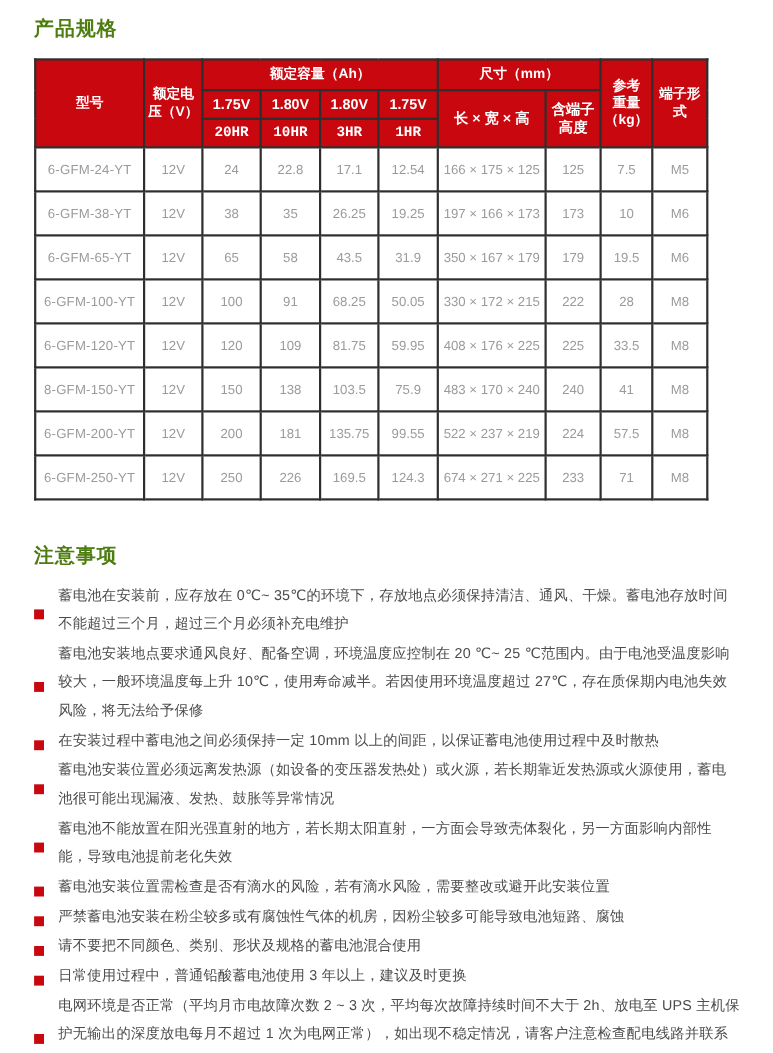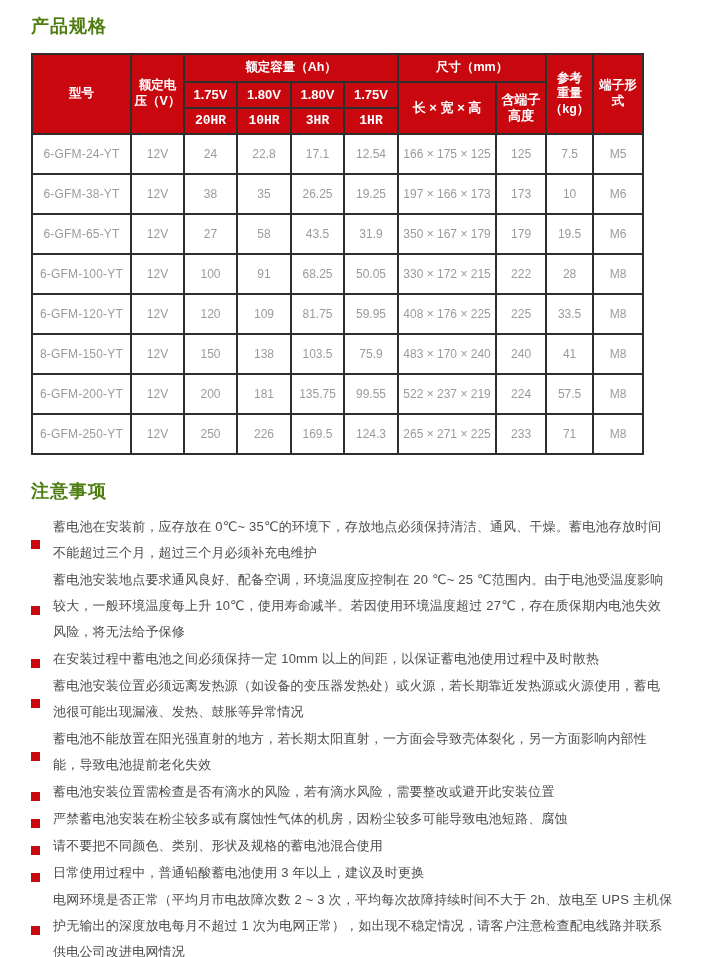--- a/index.html
+++ b/index.html
@@ -48,21 +48,21 @@
     background:#ffffff;
   }
   td.model-cell{
     text-align:left;
     padding-left:5px;
     letter-spacing:0.2px;
   }
   .pre{white-space:pre-line;}
 
   
-  .notes-title{margin-top:24px;}
+  .notes-title{margin-top:38px;}
   .notes-list{margin-top:11px;}
   .note-item{
     display:flex;
     align-items:center;
     margin-bottom:1px;
   }
   .bullet-sq{
     flex:0 0 auto;
     width:9px;height:9px;
     background:#c9070f;
@@ -144,21 +144,21 @@
       <td>26.25</td>
       <td>19.25</td>
       <td>197 × 166 × 173</td>
       <td>173</td>
       <td>10</td>
       <td>M6</td>
     </tr>
     <tr>
       <td class="model-cell">6-GFM-65-YT</td>
       <td>12V</td>
-      <td>27</td>
+      <td>65</td>
       <td>58</td>
       <td>43.5</td>
       <td>31.9</td>
       <td>350 × 167 × 179</td>
       <td>179</td>
       <td>19.5</td>
       <td>M6</td>
     </tr>
     <tr>
       <td class="model-cell">6-GFM-100-YT</td>
@@ -208,21 +208,21 @@
       <td>57.5</td>
       <td>M8</td>
     </tr>
     <tr>
       <td class="model-cell">6-GFM-250-YT</td>
       <td>12V</td>
       <td>250</td>
       <td>226</td>
       <td>169.5</td>
       <td>124.3</td>
-      <td>265 × 271 × 225</td>
+      <td>674 × 271 × 225</td>
       <td>233</td>
       <td>71</td>
       <td>M8</td>
     </tr>
   </tbody>
     </table>
 
   <h1 class="section-title notes-title">注意事项</h1>
 
   <div class="notes-list">

